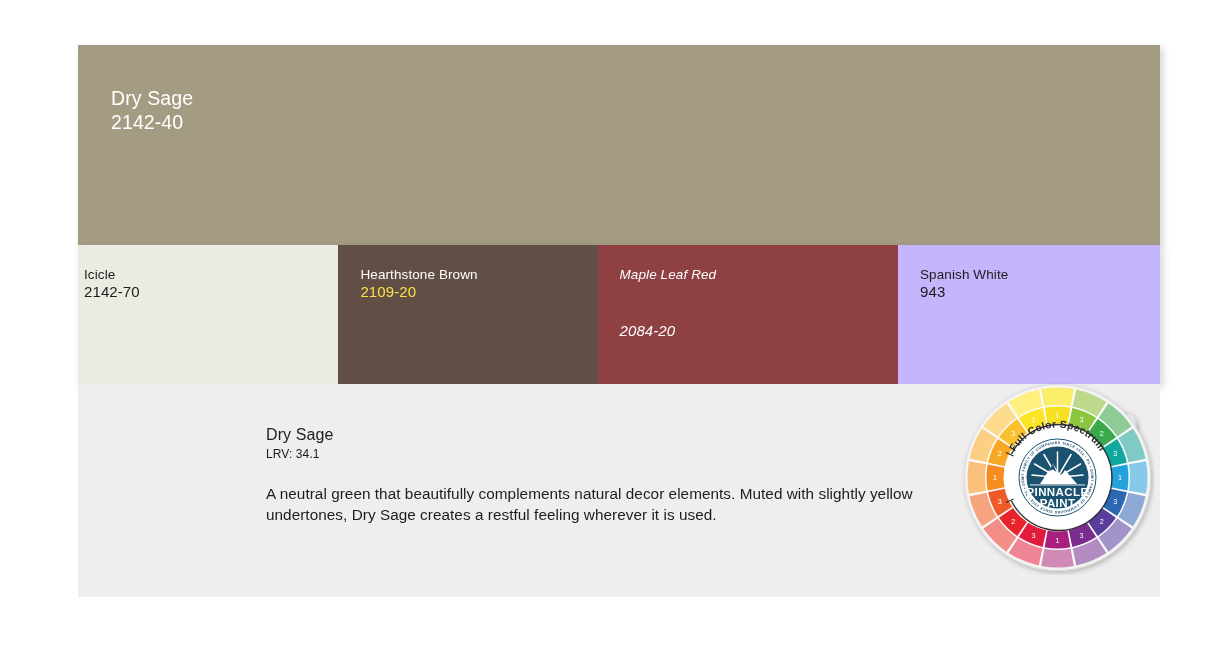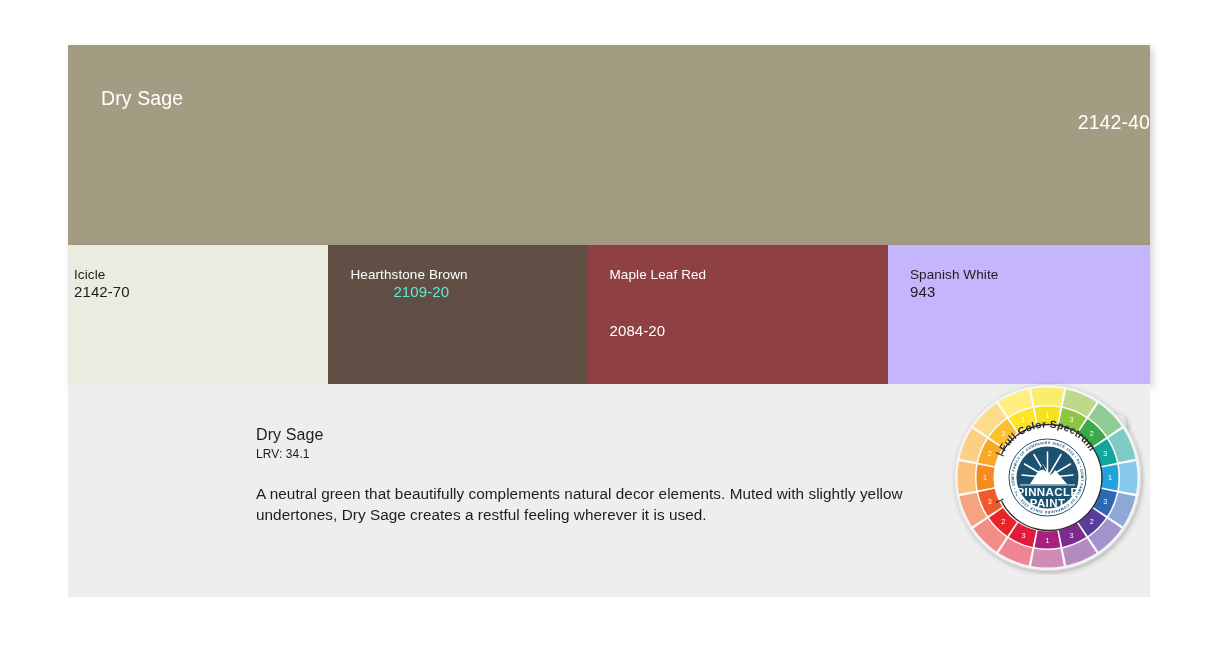--- a/index.html
+++ b/index.html
@@ -7,21 +7,21 @@
     width:1211px;height:657px;
     background:#ffffff;
     font-family:"Liberation Sans", sans-serif;
     overflow:hidden;
     position:relative;
   }
 
   
   #palette-card{
     position:absolute;
-    left:68px; top:45px;
+    left:78px; top:45px;
     width:1082px;
   }
 
   
   .hero-swatch{
     position:relative;
     height:200px;
     box-sizing:border-box;
     padding:41px 0 0 33px;
     box-shadow:3px 3px 7px rgba(0,0,0,.17);
@@ -30,21 +30,20 @@
     font-size:19.5px;
     line-height:24px;
     color:#ffffff;
     letter-spacing:.1px;
   }
   .hero-code{
     font-size:19.5px;
     line-height:24px;
     color:#ffffff;
     letter-spacing:.1px;
-    text-align:right;
   }
 
   
   .swatch-row{
     position:relative;
     display:flex;
     height:139px;
     box-shadow:3px 4px 8px rgba(0,0,0,.17);
   }
   .swatch{
@@ -124,24 +123,24 @@
 
   <div class="swatch-row" id="swatch-row">
 
     <div class="swatch" id="swatch-0" style="width: 270px; background: rgb(235, 235, 226); padding-left: 6px;">
       <div class="swatch-name" style="color: rgb(29, 29, 29);">Icicle</div>
       <div class="swatch-code" style="color: rgb(29, 29, 29);">2142-70</div>
     </div>
 
     <div class="swatch" id="swatch-1" style="width: 268px; background: rgb(97, 78, 68);">
       <div class="swatch-name" style="color: rgb(255, 255, 255);">Hearthstone Brown</div>
-      <div class="swatch-code" style="color: #5eead4; margin-left: 43px;">2109-20</div>
-    </div>
-
-    <div class="swatch" id="swatch-2" style="width: 311px; background: rgb(143, 64, 66);">
+      <div class="swatch-code" style="color: #fde047;">2109-20</div>
+    </div>
+
+    <div class="swatch" id="swatch-2" style="width: 311px; background: rgb(143, 64, 66); font-style: italic;">
       <div class="swatch-name" style="color: rgb(255, 255, 255);">Maple Leaf Red</div>
       <div class="swatch-code" style="color: rgb(255, 255, 255); margin-top: 39px;">2084-20</div>
     </div>
 
     <div class="swatch" id="swatch-3" style="width: 271px; background: #c4b5fd;">
       <div class="swatch-name" style="color: rgb(29, 29, 29);">Spanish White</div>
       <div class="swatch-code" style="color: rgb(29, 29, 29);">943</div>
     </div>
 
   </div>

